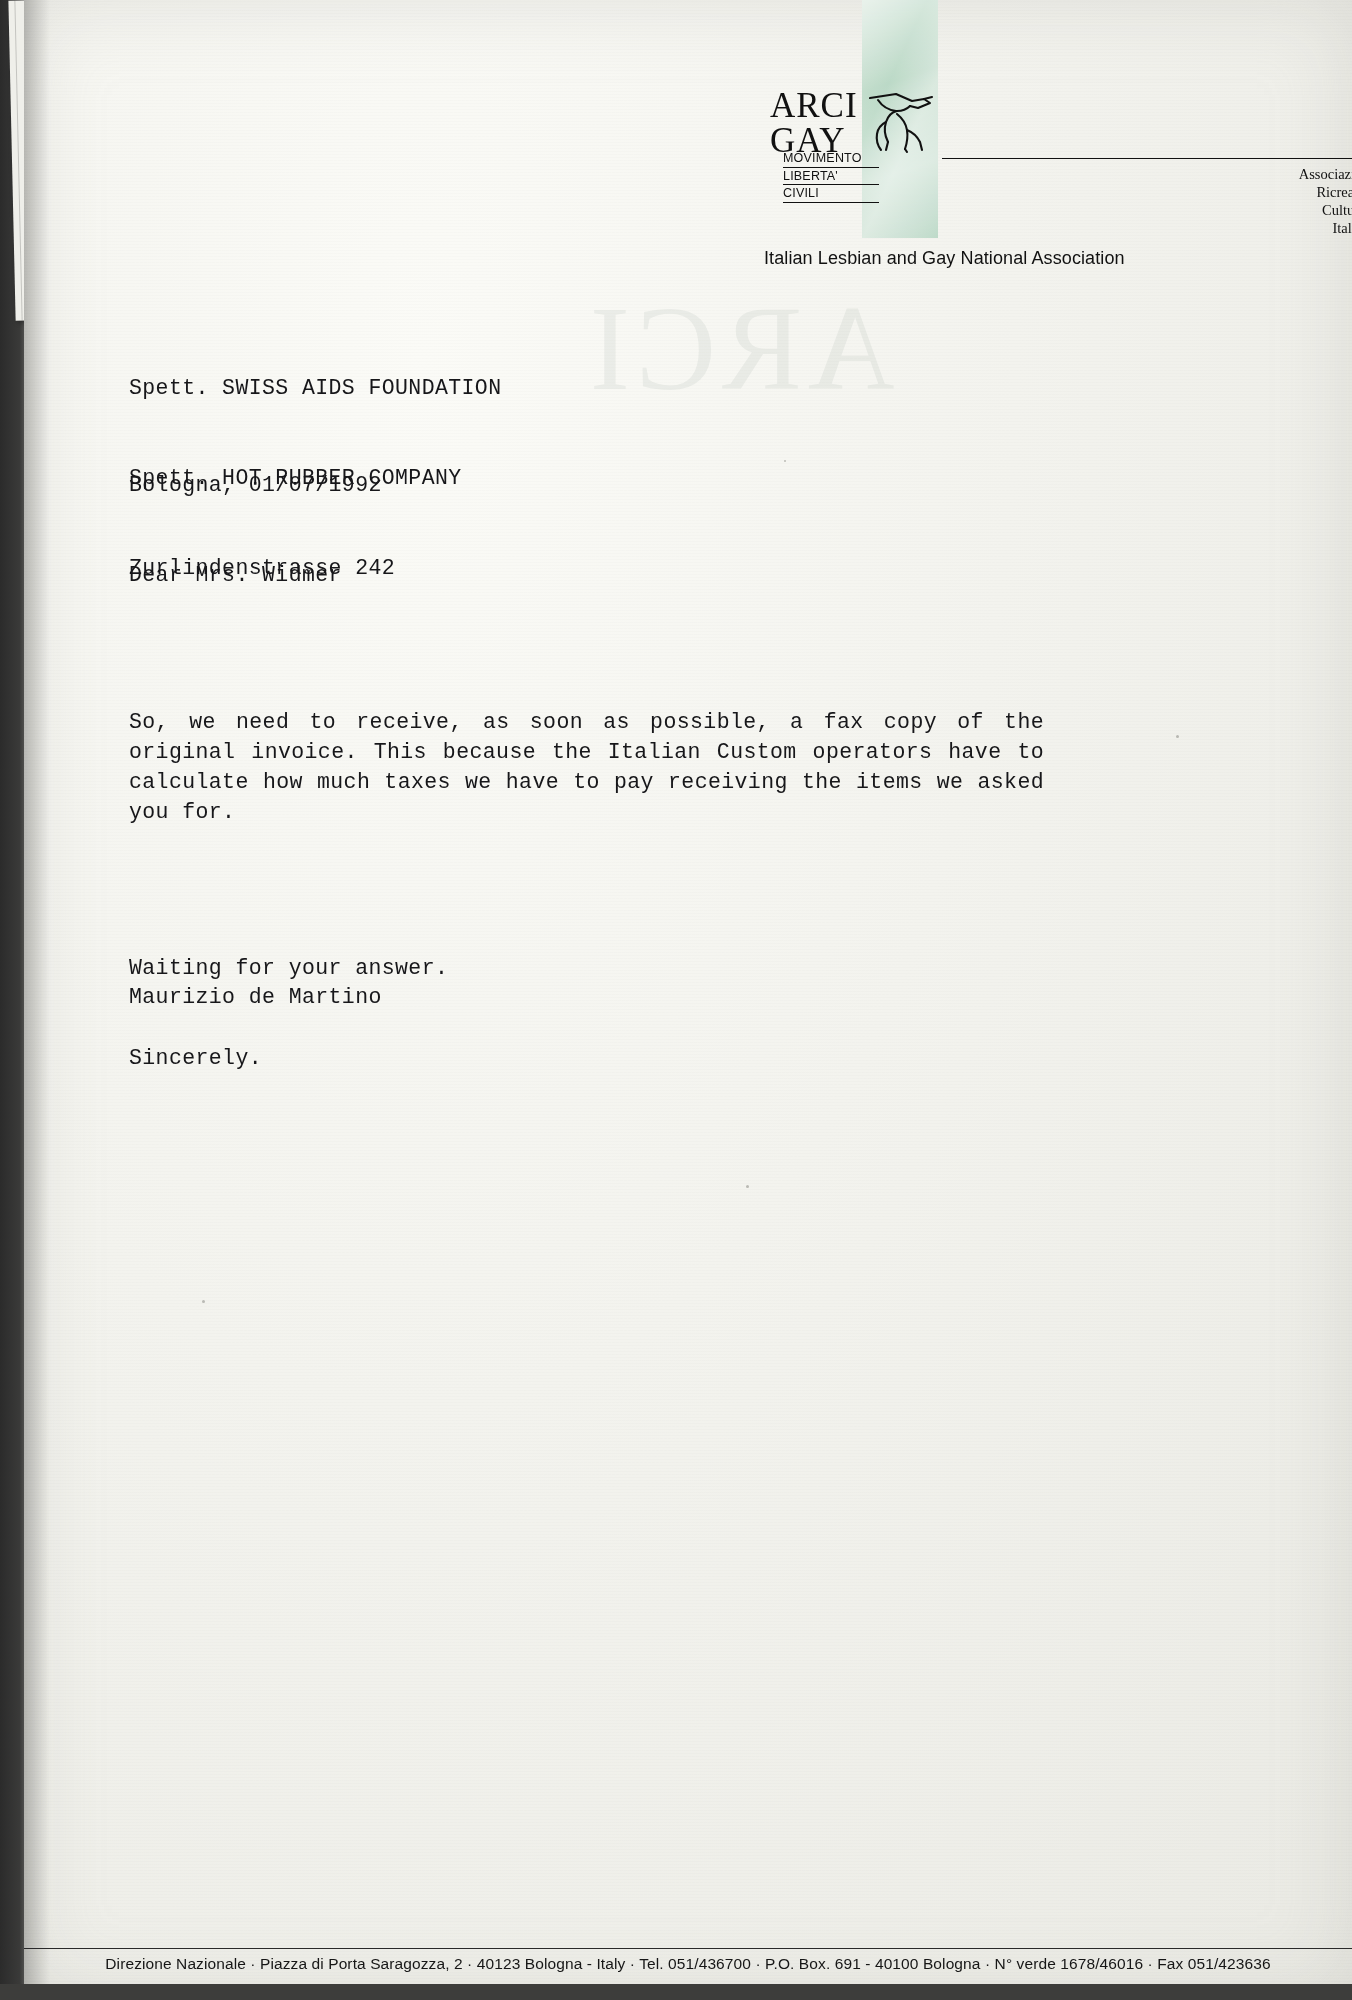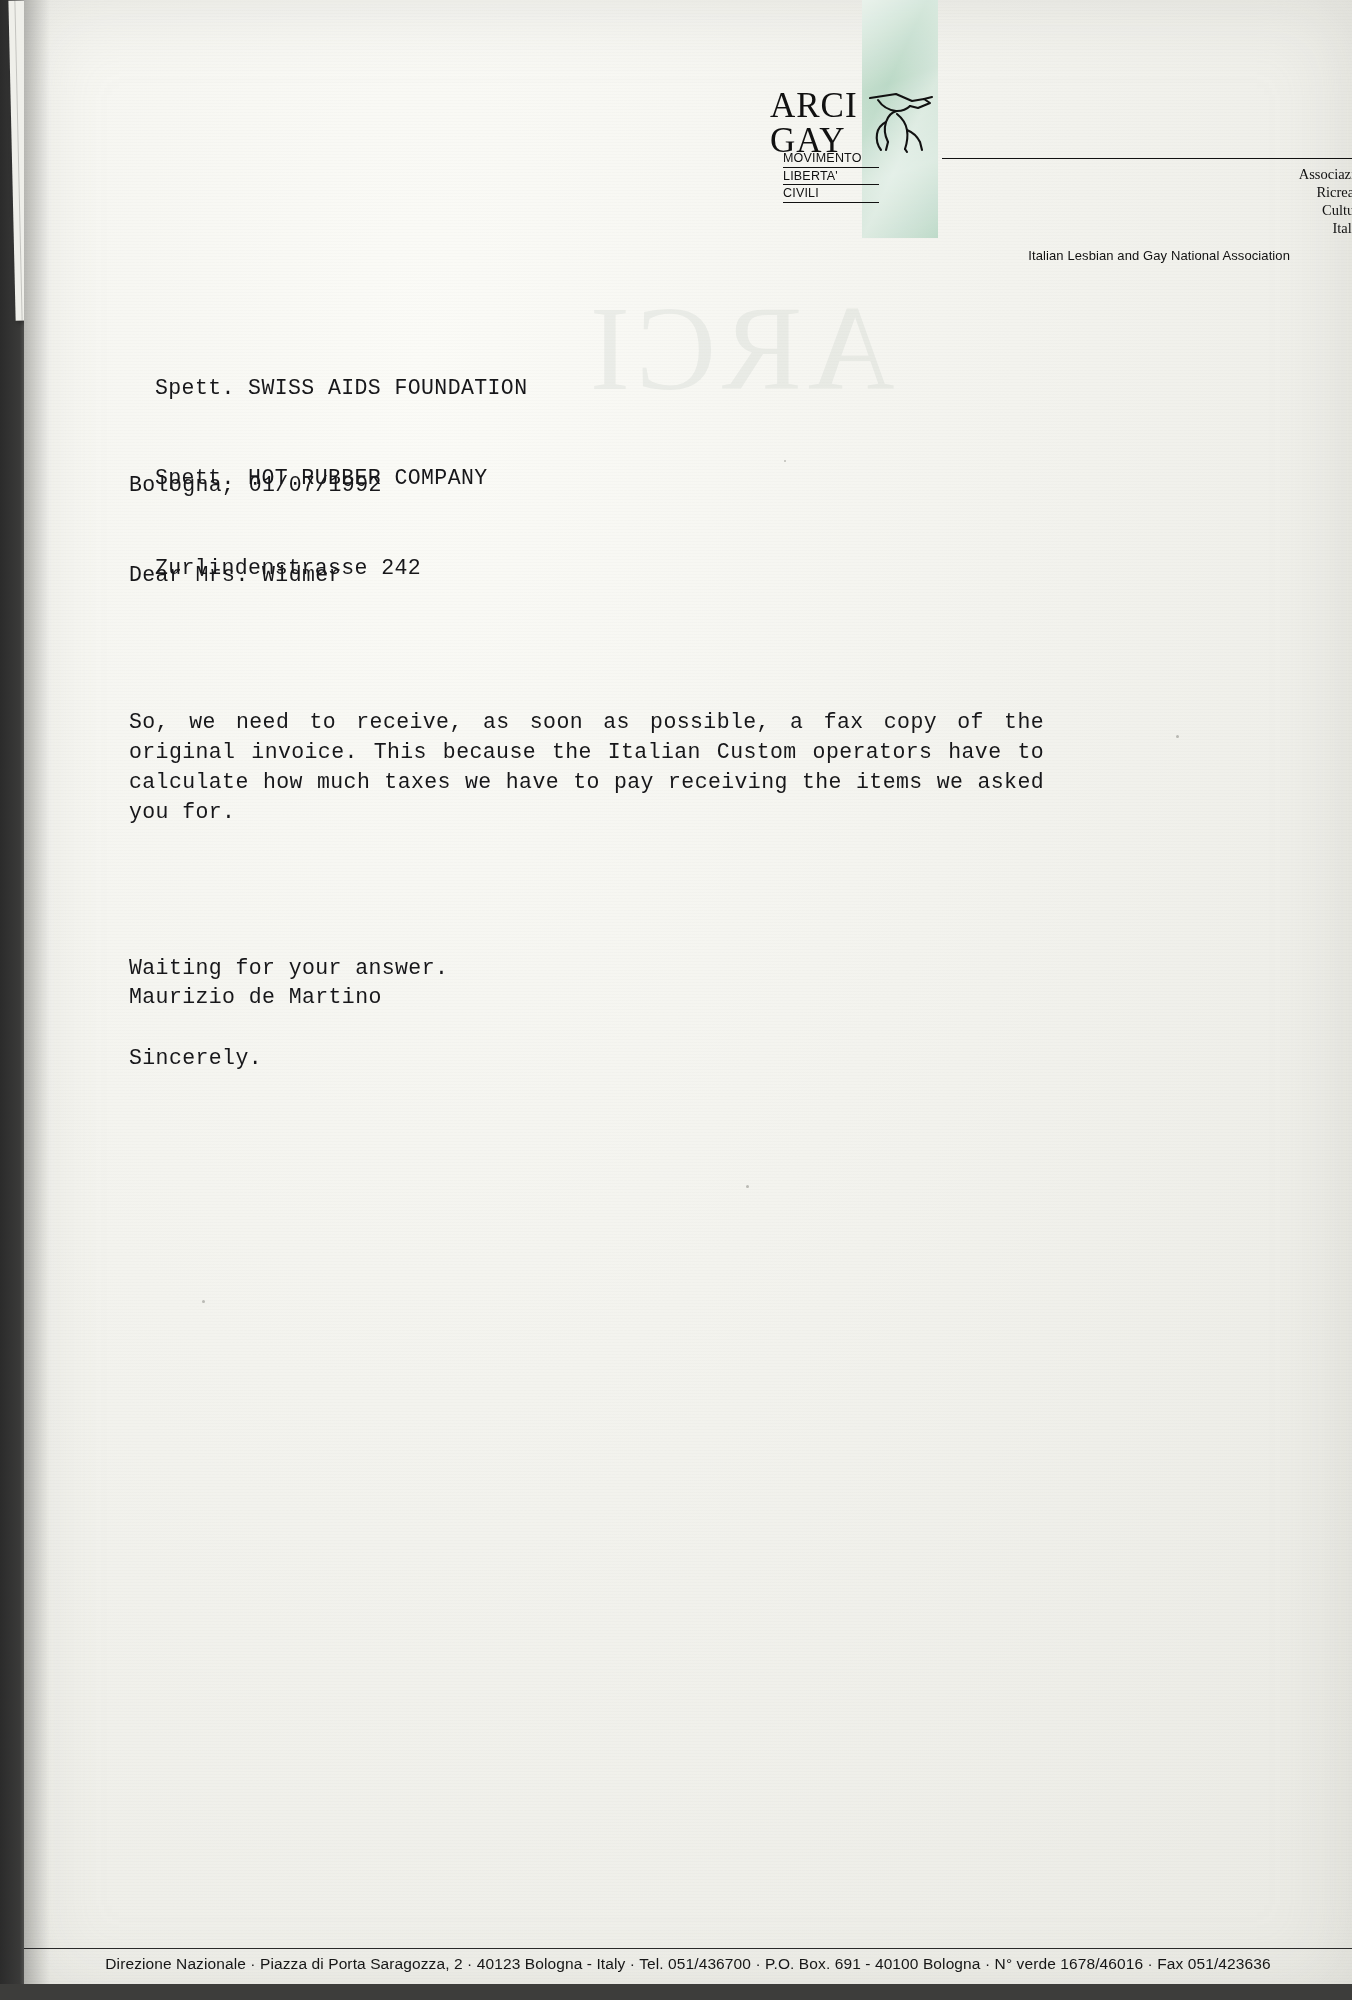--- a/index.html
+++ b/index.html
@@ -131,22 +131,22 @@
     font-family: "Liberation Serif", serif;
     font-size: 14.5px;
     line-height: 18px;
     color: #111;
   }
   .tagline {
     position: absolute;
     left: 0;
     top: 248px;
     width: 526px;
-    text-align: right;
-    font-size: 13px;
+    text-align: left;
+    font-size: 18px;
     letter-spacing: .1px;
     color: #111;
   }
 
   
   .ghost {
     position: absolute;
     left: 560px;
     top: 280px;
     font-family: "Liberation Serif", serif;
@@ -162,21 +162,21 @@
   .typed {
     position: absolute;
     left: 105px;
     font-family: "Liberation Mono", "DejaVu Sans Mono", monospace;
     color: #17171a;
     font-size: 21.5px;
     line-height: 30px;
     letter-spacing: .4px;
     white-space: pre-wrap;
   }
-  .addr  { top: 313px; margin-left: 26px; }
+  .addr  { top: 313px; }
   .place { top: 470px; }
   .salut { top: 560px; }
   .para1 { top: 620px; width: 915px; text-align: justify; }
   .para2 { top: 707px; width: 915px; text-align: justify; }
   .closing { top: 893px; }
   .signature { top: 982px; text-align: right; }
 
   .typed .line { display: block; }
 
   

